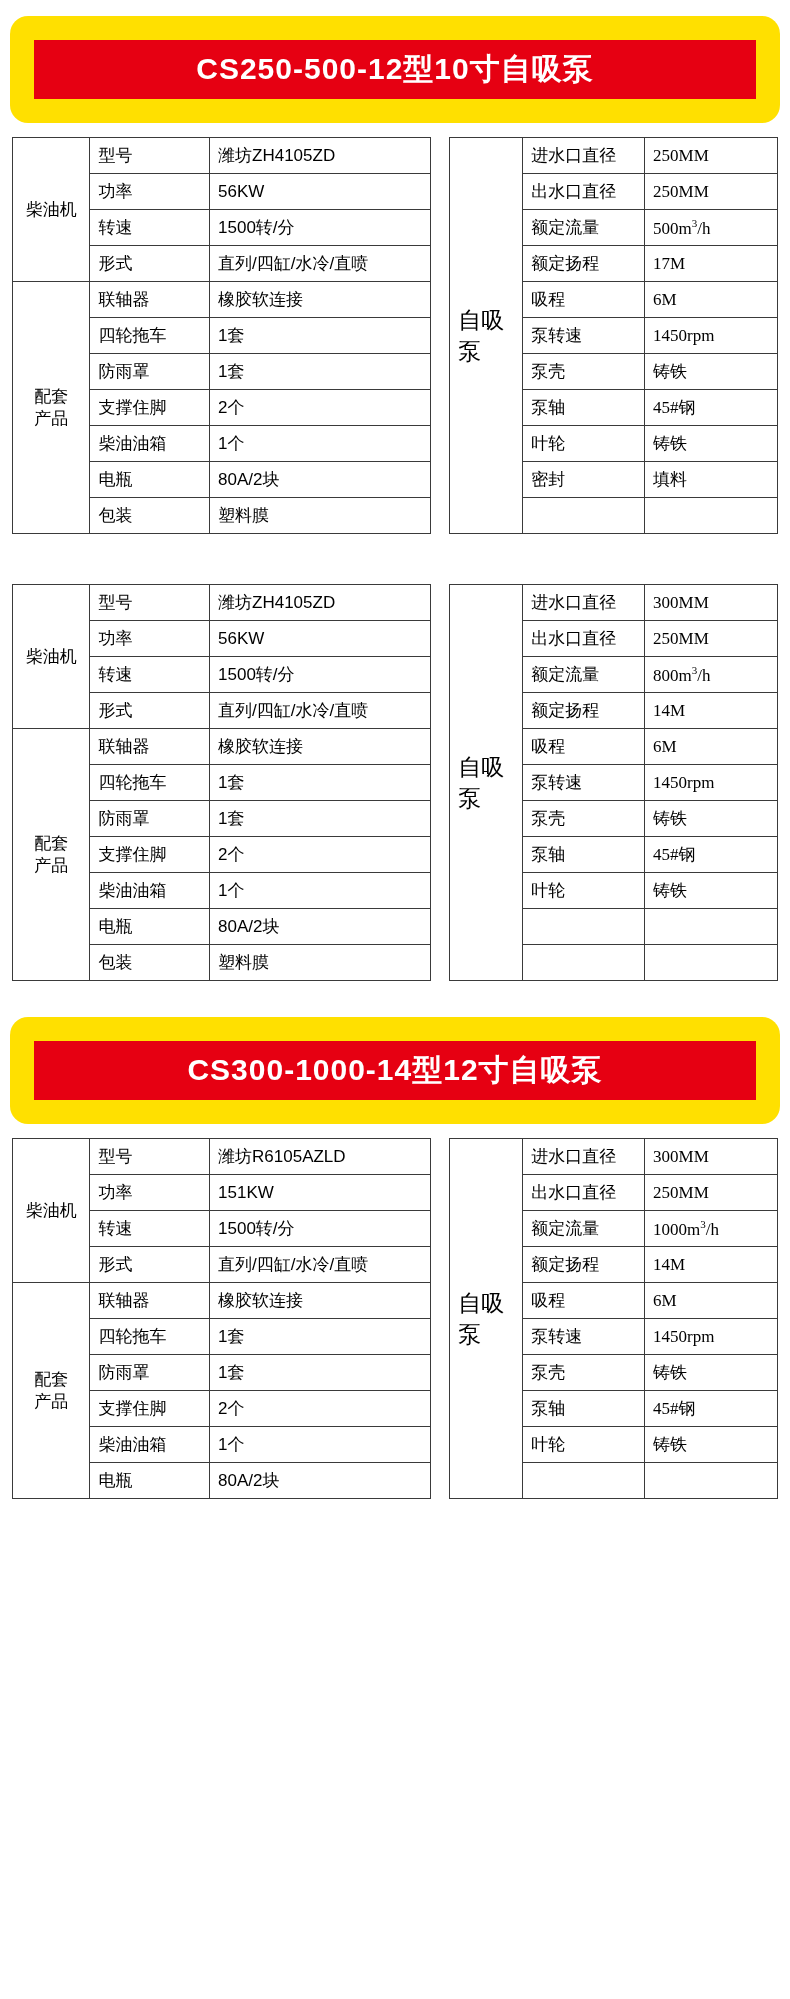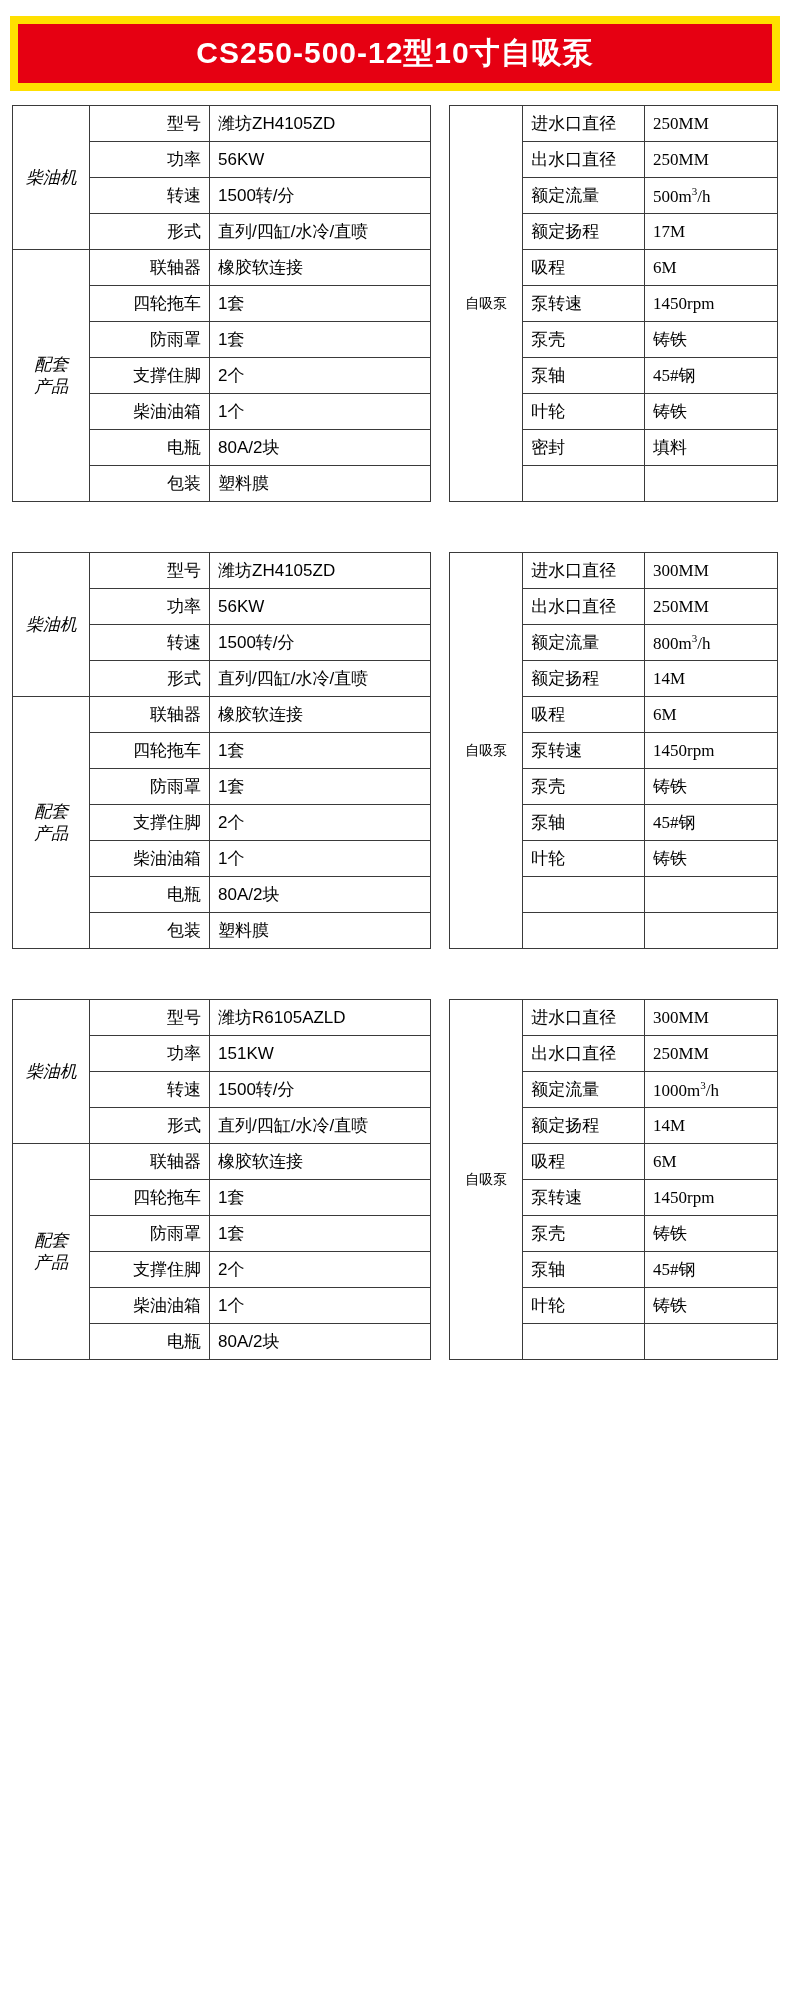--- a/index.html
+++ b/index.html
@@ -18,22 +18,23 @@
     background: #ffffff;
   }
   .section {
     width: 790px;
     box-sizing: border-box;
   }
   
   .banner {
     margin: 0 10px;
     background: #ffe000;
-    padding: 8px;
+    padding: 24px;
     box-sizing: border-box;
+    border-radius: 18px;
   }
   .banner-inner {
     background: #e60012;
     color: #ffffff;
     text-align: center;
     font-size: 30px;
     font-weight: bold;
     letter-spacing: 1px;
     padding: 12px 0 14px 0;
     line-height: 1.1;
@@ -56,40 +57,37 @@
     height: 32px;
     box-sizing: border-box;
     vertical-align: middle;
     background: #ffffff;
   }
   td.cat {
     text-align: center;
     font-size: 17px;
     width: 70px;
     line-height: 1.25;
-    font-style: italic;
   }
   td.key {
     width: 108px;
     padding-left: 10px;
-    text-align: right;
   }
   td.val {
     width: 200px;
     padding-left: 8px;
   }
   td.gap {
     width: 14px;
     border: none !important;
     background: #ffffff;
   }
   td.rcat {
-    text-align: center;
     width: 66px;
-    font-size: 14px;
+    font-size: 23px;
   }
   td.rkey {
     width: 110px;
     padding-left: 8px;
   }
   td.rval {
     width: 120px;
     padding-left: 8px;
     font-family: Liberation Serif, serif;
   }
@@ -281,20 +279,23 @@
                 <td class="gap"></td>
                 <td class="rkey"></td>
                 <td class="rval"></td>
               </tr>
             </tbody>
           </table>
         </div>
       </div>
       <div class="spacer-lg"></div>
       <div class="section">
+        <div class="banner">
+          <div class="banner-inner">CS300-1000-14型12寸自吸泵</div>
+        </div>
         <div class="spec-wrap">
           <table class="spec">
             <tbody>
               <tr>
                 <td class="cat" rowspan="4">柴油机</td>
                 <td class="key">型号</td>
                 <td class="val">潍坊R6105AZLD</td>
                 <td class="gap"></td>
                 <td class="rcat" rowspan="10">自吸泵</td>
                 <td class="rkey">进水口直径</td>

